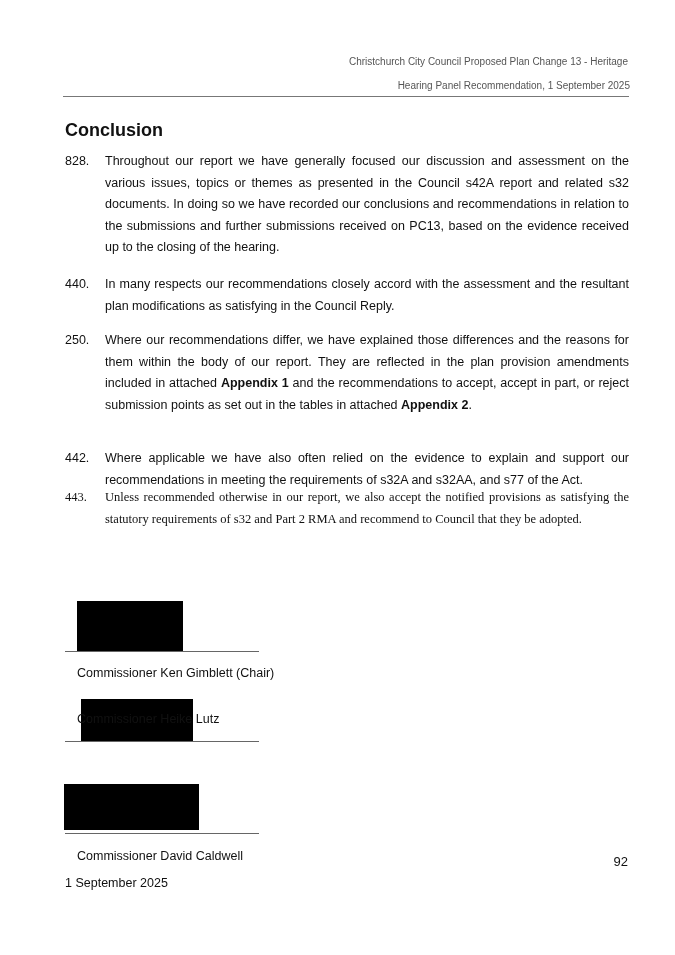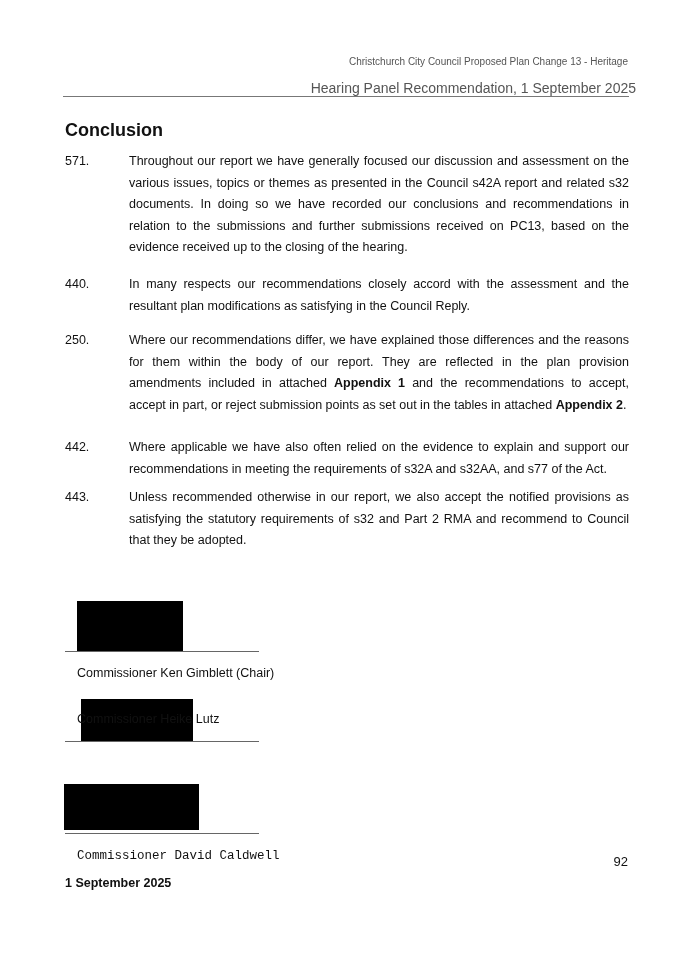--- a/index.html
+++ b/index.html
@@ -5,101 +5,101 @@
     html, body { margin: 0; padding: 0; background: #ffffff; }
     body {
       width: 675px; height: 955px; position: relative; overflow: hidden;
       font-family: "Liberation Sans", sans-serif; color: #111;
     }
     .header-line1 {
       position: absolute; right: 47px; top: 56px;
       font-size: 10px; color: #555;
     }
     .header-line2 {
-      position: absolute; right: 39px; top: 80px;
-      font-size: 14px; color: #555;
+      position: absolute; right: 45px; top: 80px;
+      font-size: 10px; color: #555;
     }
     .header-rule {
       position: absolute; left: 63px; width: 566px; top: 96px;
       border-top: 1px solid #777;
     }
     .heading {
       position: absolute; left: 65px; top: 120px;
       font-size: 18px; font-weight: bold;
     }
     .para {
       position: absolute; left: 65px; width: 564px;
       font-size: 12.5px; line-height: 21.6px;
     }
     .para .num { position: absolute; left: 0; top: 0; }
-    .para .text { margin-left: 64px; text-align: justify; }
+    .para .text { margin-left: 40px; text-align: justify; }
     .sig-rule {
       position: absolute; left: 65px; width: 194px;
       border-top: 1px solid #666;
     }
     .redact { position: absolute; background: #000; }
     .sig-name {
       position: absolute; left: 65px; font-size: 12.5px; margin-left: 12px;
     }
     .date {
       position: absolute; left: 65px; top: 876px;
-      font-size: 12.5px; font-weight: bold;
+      font-size: 12.5px; font-weight: normal;
     }
     .page-num {
       position: absolute; right: 47px; top: 854px; font-size: 13px;
     }
   </style>
 </head>
 <body>
 
 <div class="header-line1">Christchurch City Council Proposed Plan Change 13 - Heritage</div>
 <div class="header-line2">Hearing Panel Recommendation, 1 September 2025</div>
 <div class="header-rule"></div>
 
 <div class="heading">Conclusion</div>
 
 <div class="para" style="top:151px;">
-  <span class="num">571.</span>
+  <span class="num">828.</span>
   <div class="text">
     <span>Throughout our report we have generally focused our discussion and assessment on the various issues, topics or themes as presented in the Council s42A report and related s32 documents. In doing so we have recorded our conclusions and recommendations in relation to the submissions and further submissions received on PC13, based on the evidence received up to the closing of the hearing.</span>
   </div>
 </div>
 
 <div class="para" style="top:274px;">
   <span class="num">440.</span>
   <div class="text">
     <span>In many respects our recommendations closely accord with the assessment and the resultant plan modifications as satisfying in the Council Reply.</span>
   </div>
 </div>
 
 <div class="para" style="top:330px;">
   <span class="num">250.</span>
   <div class="text"><span>Where our recommendations differ, we have explained those differences and the reasons for them within the body of our report.  They are reflected in the plan provision amendments included in attached </span><b>Appendix 1</b><span> and the recommendations to accept, accept in part, or reject submission points as set out in the tables in attached </span><b>Appendix 2</b><span>.</span></div>
 </div>
 
-<div class="para" style="top:437px;">
+<div class="para" style="top:448px;">
   <span class="num">442.</span>
   <div class="text">
     <span>Where applicable we have also often relied on the evidence to explain and support our recommendations in meeting the requirements of s32A and s32AA, and s77 of the Act.</span>
   </div>
 </div>
 
-<div class="para" style="top:487px;">
+<div class="para" style="top:487px;font-family:Liberation Serif, serif;">
   <span class="num">443.</span>
   <div class="text">
     <span>Unless recommended otherwise in our report, we also accept the notified provisions as satisfying the statutory requirements of s32 and Part 2 RMA and recommend to Council that they be adopted.</span>
   </div>
 </div>
 
 <div class="redact" style="left:77px; top:601px; width:106px; height:50px;"></div>
 <div class="sig-rule" style="top:651px;"></div>
 <div class="sig-name" style="top:666px;">Commissioner Ken Gimblett (Chair)</div>
 
 <div class="redact" style="left:81px; top:699px; width:112px; height:42px;"></div>
 <div class="sig-rule" style="top:741px;"></div>
 <div class="sig-name" style="top:712px;">Commissioner Heike Lutz</div>
 
 <div class="redact" style="left:64px; top:784px; width:135px; height:46px;"></div>
 <div class="sig-rule" style="top:833px;"></div>
-<div class="sig-name" style="top:849px;font-family:Liberation Mono, monospace;">Commissioner David Caldwell</div>
+<div class="sig-name" style="top:849px;">Commissioner David Caldwell</div>
 
 <div class="date">1 September 2025</div>
 <div class="page-num">92</div>
 
 </body></html>

